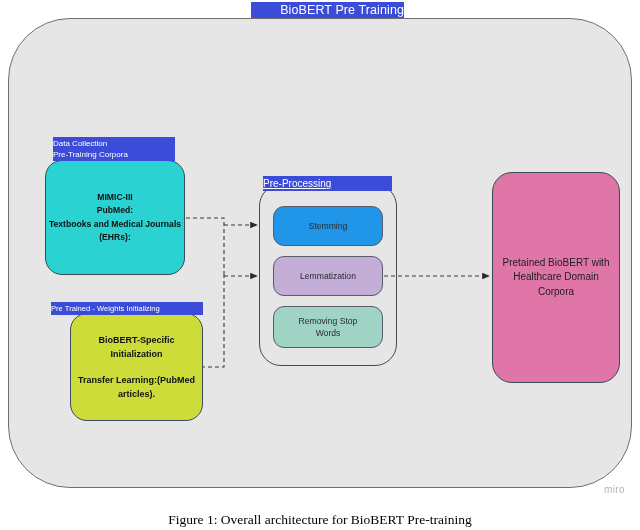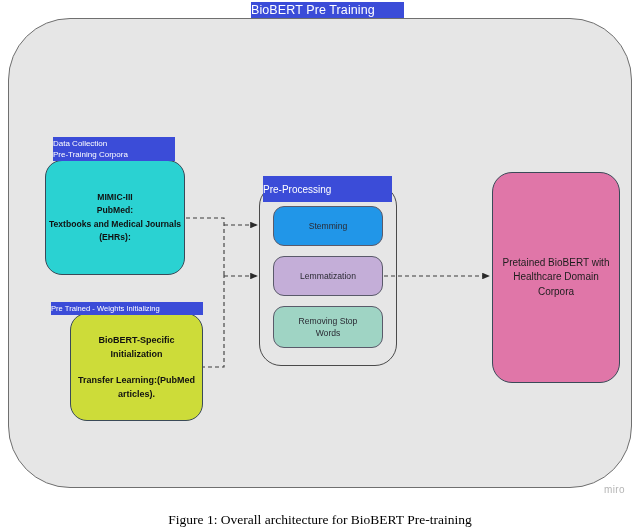--- a/index.html
+++ b/index.html
@@ -19,21 +19,21 @@
   #title-banner {
     position: absolute;
     left: 251px;
     top: 2px;
     width: 153px;
     height: 17px;
     background: #3b4cd8;
     color: #ffffff;
     font-size: 12.5px;
     line-height: 17px;
-    text-align: left;
+    text-align: right;
     letter-spacing: 0.1px;
     white-space: nowrap;
   }
 
   
   #canvas {
     position: absolute;
     left: 8px;
     top: 18px;
     width: 624px;
@@ -121,22 +121,23 @@
     line-height: 14px;
     font-weight: bold;
     z-index: 4;
   }
 
   
   #label-preprocessing {
     left: 263px;
     top: 176px;
     width: 129px;
-    height: 26px;
+    height: 15px;
     font-size: 10px;
+    text-decoration: underline;
   }
   #group-preprocessing {
     position: absolute;
     left: 259px;
     top: 184px;
     width: 138px;
     height: 182px;
     border: 1.1px solid #4a4a4a;
     border-radius: 22px;
     background: transparent;

